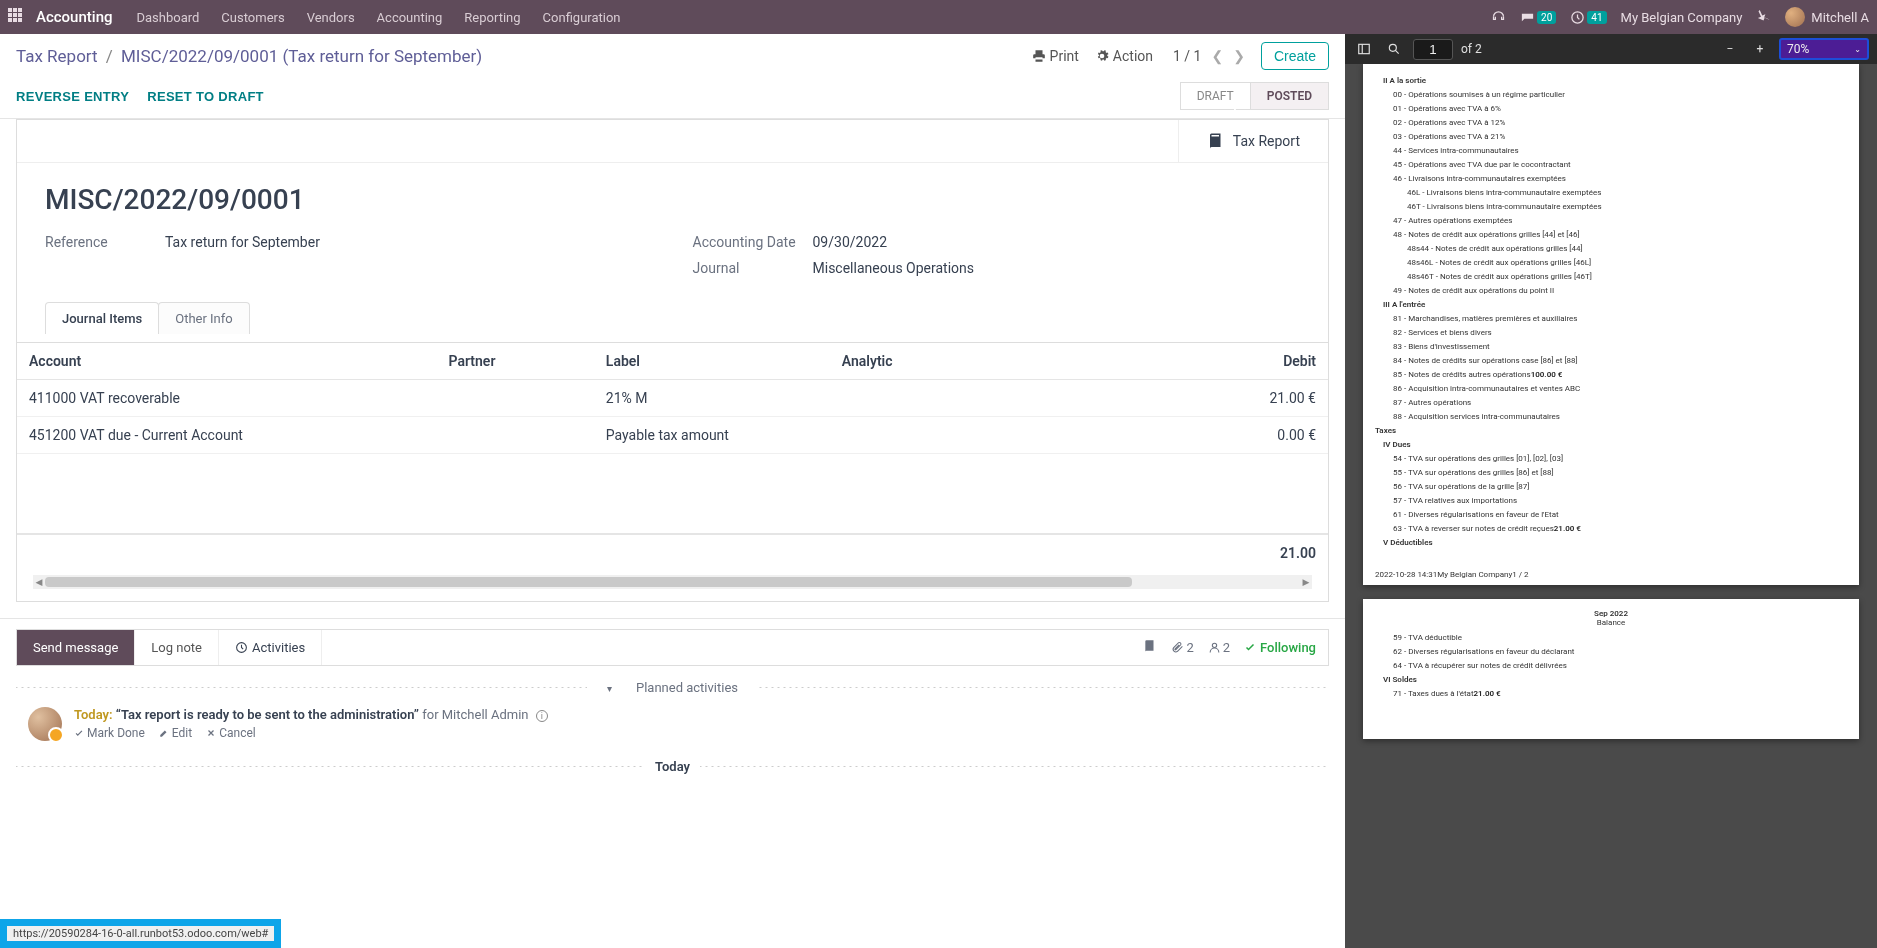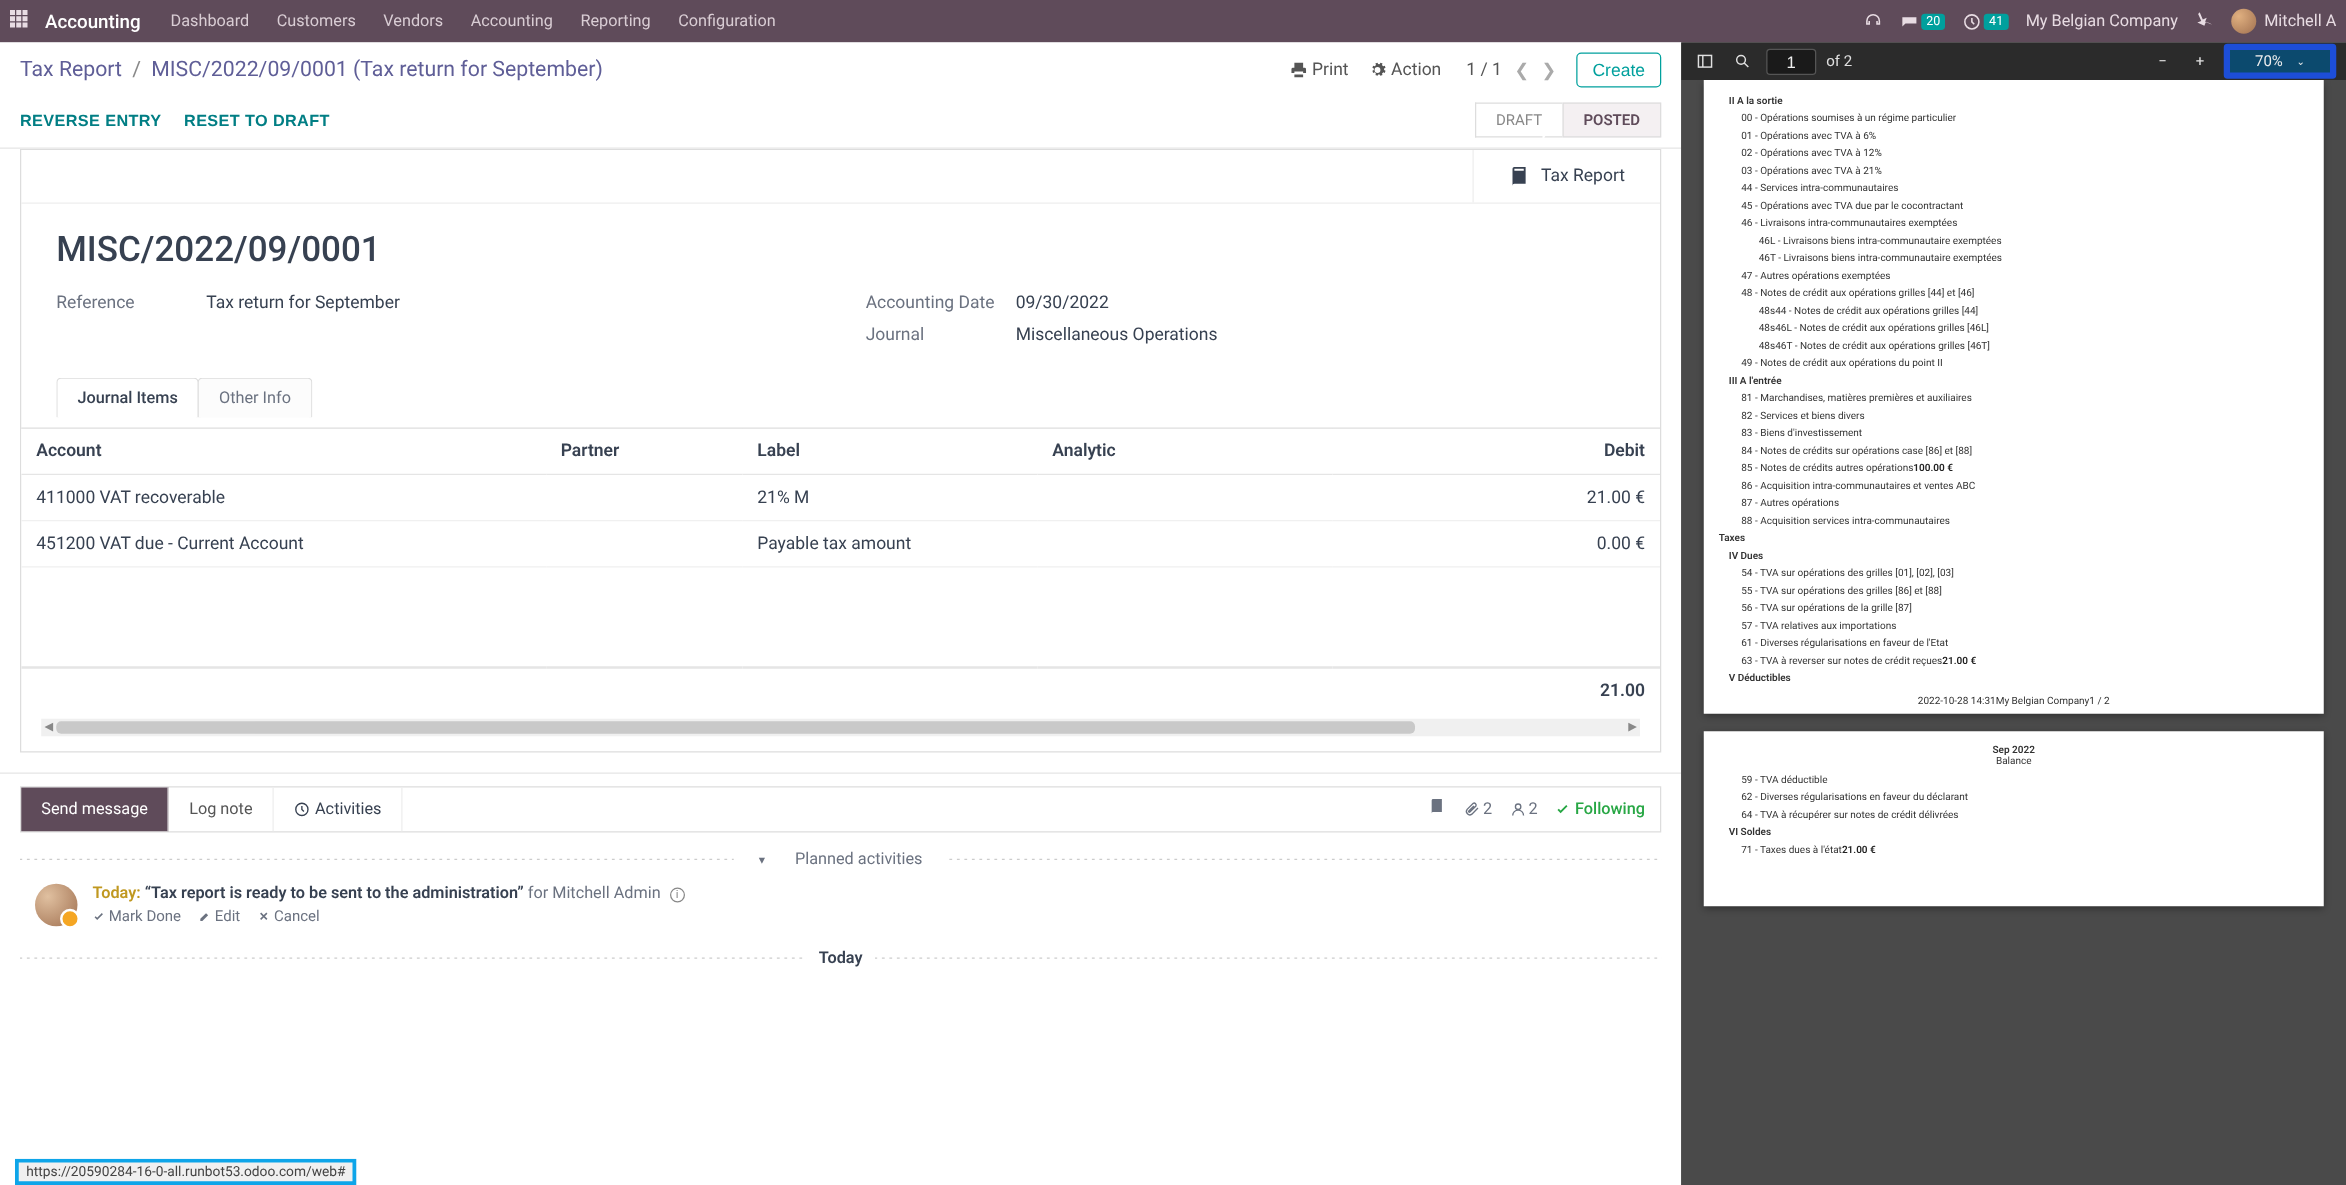--- a/index.html
+++ b/index.html
@@ -98,35 +98,35 @@
   .activity-item .body .for { color: #6b7280; }
   .activity-item .actions2 { margin-top: 4px; display: flex; gap: 14px; color: #6b7280; font-size: 12px; }
   .activity-item .actions2 span { cursor: pointer; display: flex; align-items: center; gap: 3px; }
   .today-sep { text-align: center; color: #374151; font-weight: 600; font-size: 13px; margin: 6px 16px; background-image: linear-gradient(to right, #ccc 33%, rgba(255,255,255,0) 0%); background-position: center; background-size: 6px 1px; background-repeat: repeat-x; }
   .today-sep span { background: #fff; padding: 0 10px; }
   
   .pdf-toolbar { background: #2b2b2b; height: 30px; display: flex; align-items: center; gap: 8px; padding: 0 8px; color: #e0e0e0; font-size: 12px; }
   .pdf-toolbar .tb-btn { width: 22px; height: 22px; display: flex; align-items: center; justify-content: center; cursor: pointer; color: #e0e0e0; border-radius: 3px; }
   .pdf-toolbar input.page { width: 40px; background: #1a1a1a; border: 1px solid #555; color: #eee; text-align: center; padding: 2px; border-radius: 3px; }
   .pdf-toolbar .spacer { flex: 1; }
-  .pdf-toolbar .zoom-sel { background: #0c4a6e; border: 5px solid #1d4ed8; color: #eee; padding: 2px 20px; border-radius: 3px; width: 90px; display: flex; justify-content: space-between; align-items: center; }
+  .pdf-toolbar .zoom-sel { background: #4c1d95; border: 2px solid #1d4ed8; color: #eee; padding: 2px 6px; border-radius: 3px; width: 90px; display: flex; justify-content: space-between; align-items: center; }
   .pdf-body { flex: 1; overflow-y: auto; background: #4a4a4a; padding: 0 18px 18px 18px; }
   .pdf-page { background: #fff; margin: 0 auto 14px auto; padding: 10px 12px 6px 12px; font-size: 8px; color: #333; box-shadow: 0 2px 6px rgba(0,0,0,0.4); }
   .pdf-page.page2 { margin-top: 14px; min-height: 140px; }
   .pdf-row { display: flex; justify-content: flex-start; padding: 1px 0; line-height: 1.5; }
   .pdf-row .lbl { }
   .pdf-row .amt { font-weight: 600; color: #222; }
   .ind0 { padding-left: 0; font-weight: 600; }
   .ind1 { padding-left: 8px; font-weight: 600; }
   .ind2 { padding-left: 18px; }
   .ind3 { padding-left: 32px; }
-  .pdf-footer { display: flex; justify-content: center; margin-top: 6px; font-size: 8px; color: #333; }
+  .pdf-footer { display: flex; justify-content: flex-start; margin-top: 20px; font-size: 8px; color: #333; }
   .pg2-head { display: flex; justify-content: flex-end; font-size: 8px; color: #333; margin-bottom: 4px; flex-direction: column; align-items: center; }
   
-  .status-link { position: fixed; bottom: 0; left: 12px; background: #f0f0f0; color: #444; font-size: 11px; padding: 1px 6px; border: 3px solid #0ea5e9; }
+  .status-link { position: fixed; bottom: 0; left: 0; background: #f0f0f0; color: #444; font-size: 11px; padding: 1px 6px; border: 7px solid #0ea5e9; }
   .info-icon { display:inline-block; width:12px; height:12px; border:1px solid #888; border-radius:50%; text-align:center; font-size:9px; line-height:11px; color:#888; margin-left:4px;}
 </style>
 </head>
 <body>
 
 <div class="navbar">
   <div class="apps-icon">
       <span></span>
       <span></span>
       <span></span>

